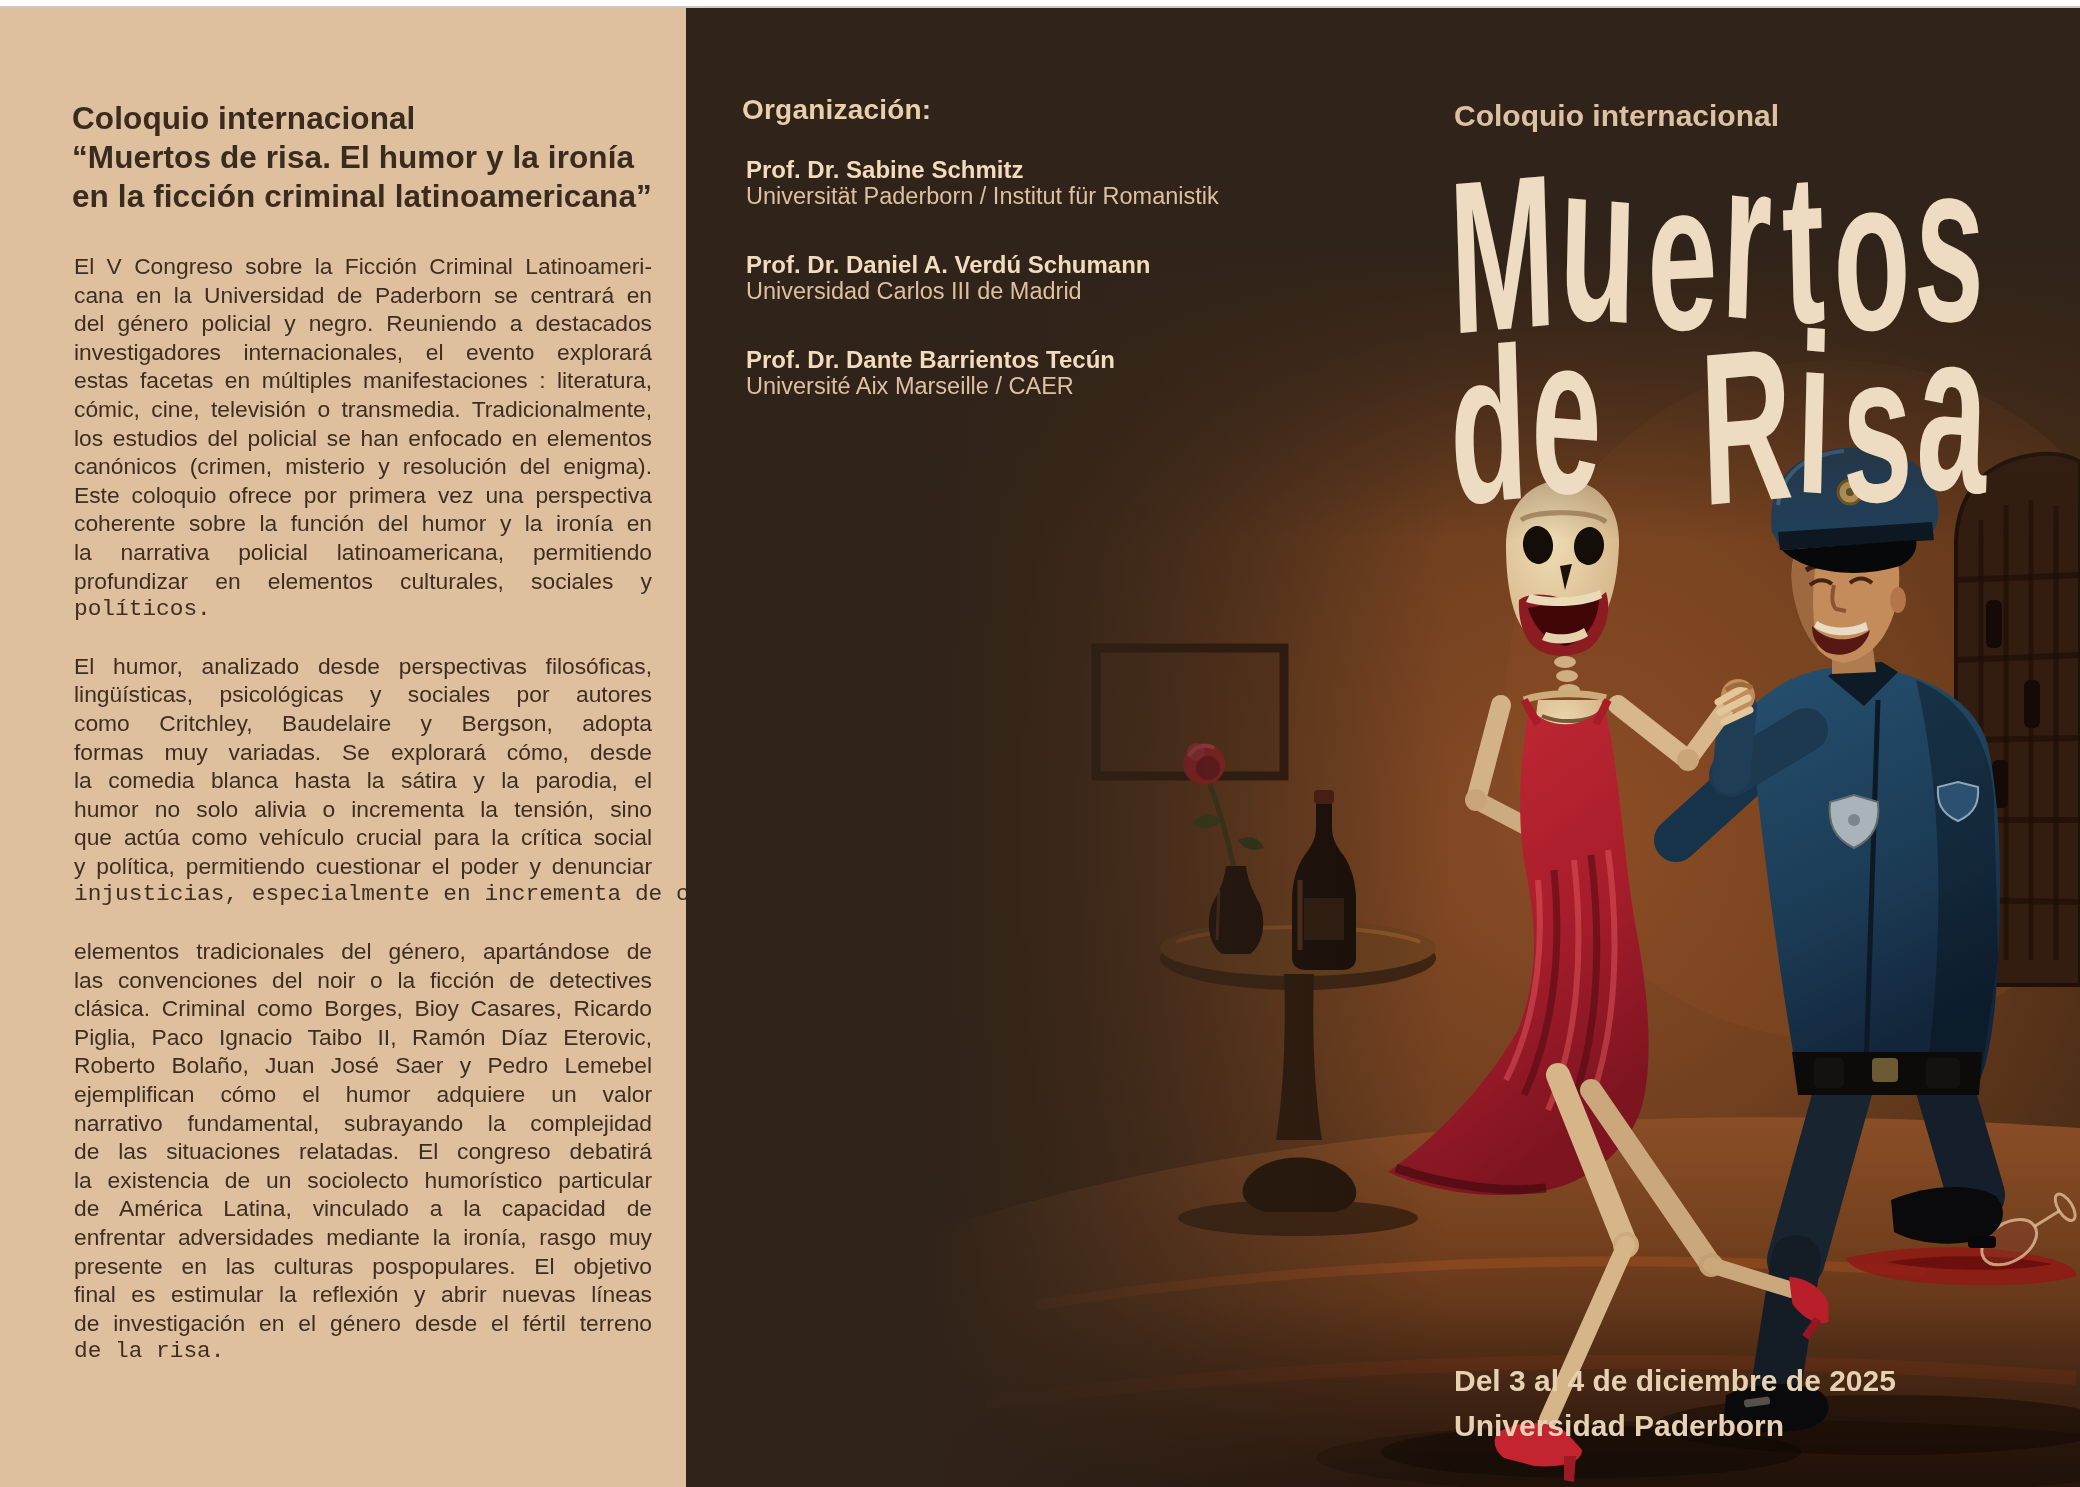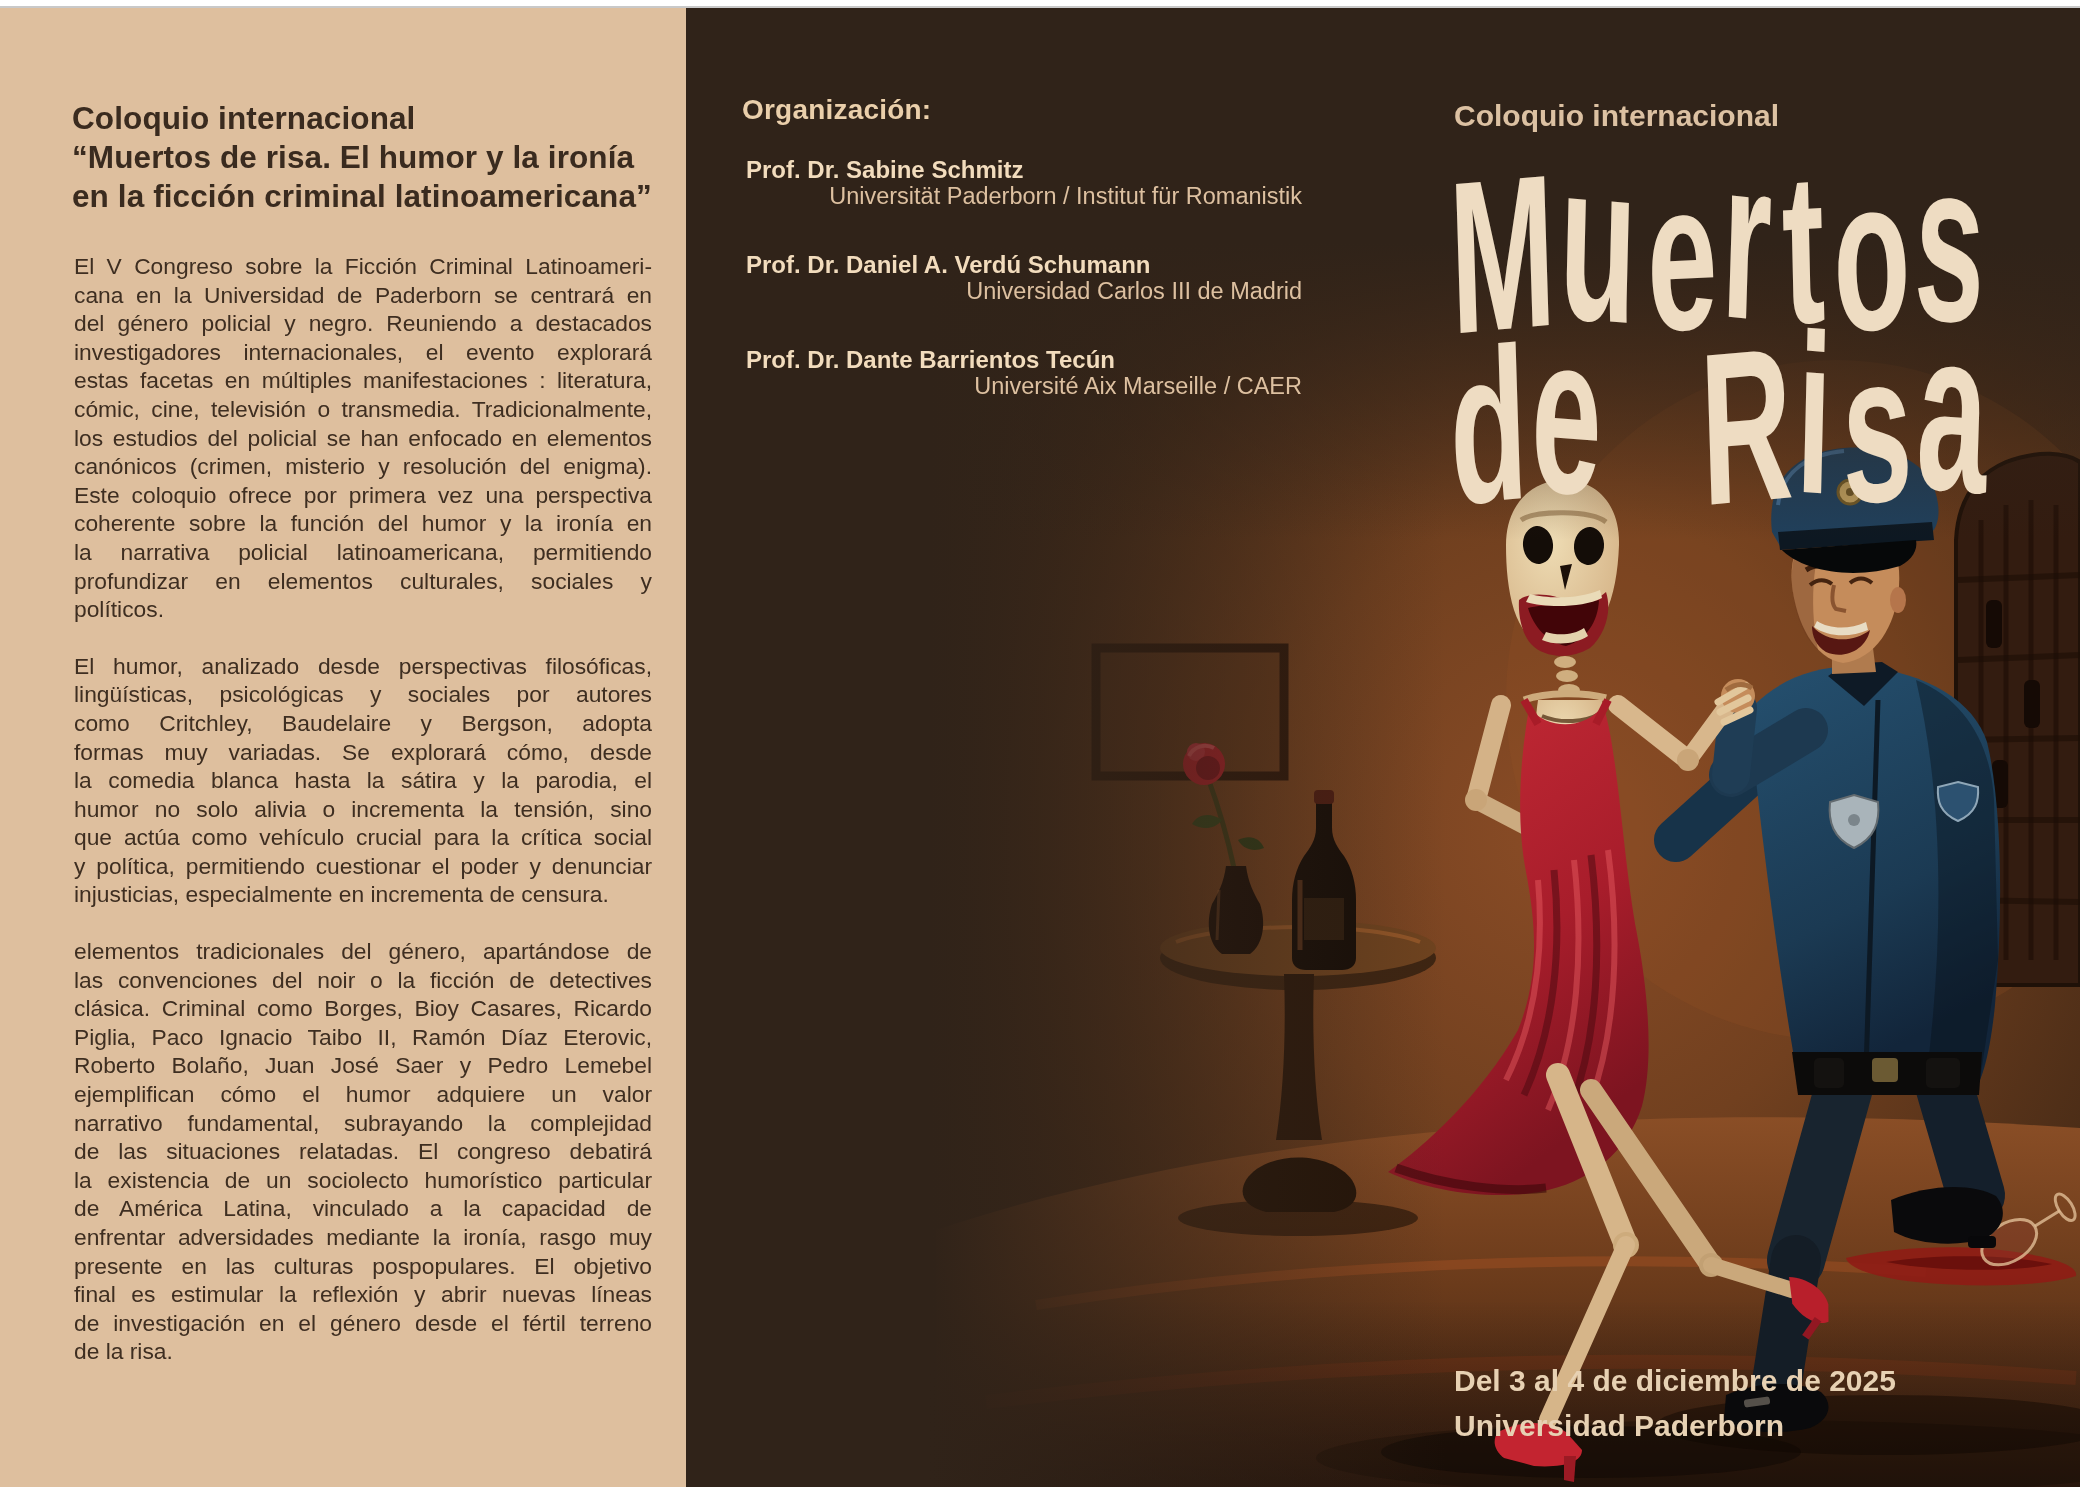--- a/index.html
+++ b/index.html
@@ -8,29 +8,29 @@
   .topstrip{position:absolute;left:0;top:0;width:2080px;height:6px;background:#ffffff;
             border-bottom:2px solid #c9c9c9;z-index:50;}
   
   .panel-left{position:absolute;left:0;top:0;width:686px;height:1487px;background:#debf9e;overflow:hidden;}
   .left-title{position:absolute;left:72px;top:99px;margin:0;font-size:31.5px;line-height:39px;
               font-weight:bold;color:#3a2b1f;letter-spacing:.1px;white-space:nowrap;}
   .bodytext{position:absolute;left:74px;top:252px;width:578px;color:#3e2e21;
             font-size:22.8px;line-height:28.6px;}
   .bodytext .para{margin:0 0 28px 0;}
   .jline{text-align:justify;text-align-last:justify;white-space:nowrap;}
-  .jline.last{text-align-last:left;}
+  .jline.last{text-align-last:left;font-family:Liberation Mono, monospace;}
   
   .panel-right{position:absolute;left:686px;top:0;width:1482px;height:1487px;background:#302319;overflow:hidden;}
   .painting{position:absolute;left:0;top:0;width:1394px;height:1487px;}
   .org{position:absolute;left:56px;top:94px;width:560px;}
   .org-h{margin:0 0 30px 0;font-size:28px;font-weight:bold;color:#eacfab;letter-spacing:.2px;}
   .org-entry{margin:0 0 41px 4px;}
   .org-name{font-size:24px;line-height:27px;font-weight:bold;color:#f2dcbd;}
-  .org-aff{font-size:23.5px;line-height:27px;color:#ddc0a0;text-align:right;}
+  .org-aff{font-size:23.5px;line-height:27px;color:#ddc0a0;}
   .kicker{position:absolute;left:768px;top:99px;font-size:30px;font-weight:bold;color:#dcc1a2;white-space:nowrap;}
   .tl{position:absolute;left:762px;font-weight:bold;color:#eedcc2;font-size:126px;
       letter-spacing:8px;white-space:nowrap;}
   .tl-1{top:150px;}
   .tl-2{top:322px;}
   .tl .w2{margin-left:88px;}
   .lt{display:inline-block;transform-origin:50% 28%;}
   .lt:nth-child(5n+1){transform:scaleY(1.72) rotate(-3deg)   translateY(5px);}
   .lt:nth-child(5n+2){transform:scaleY(1.80) rotate(2.4deg)  translateY(-3px);}
   .lt:nth-child(5n+3){transform:scaleY(1.68) rotate(-1.6deg) translateY(7px);}

